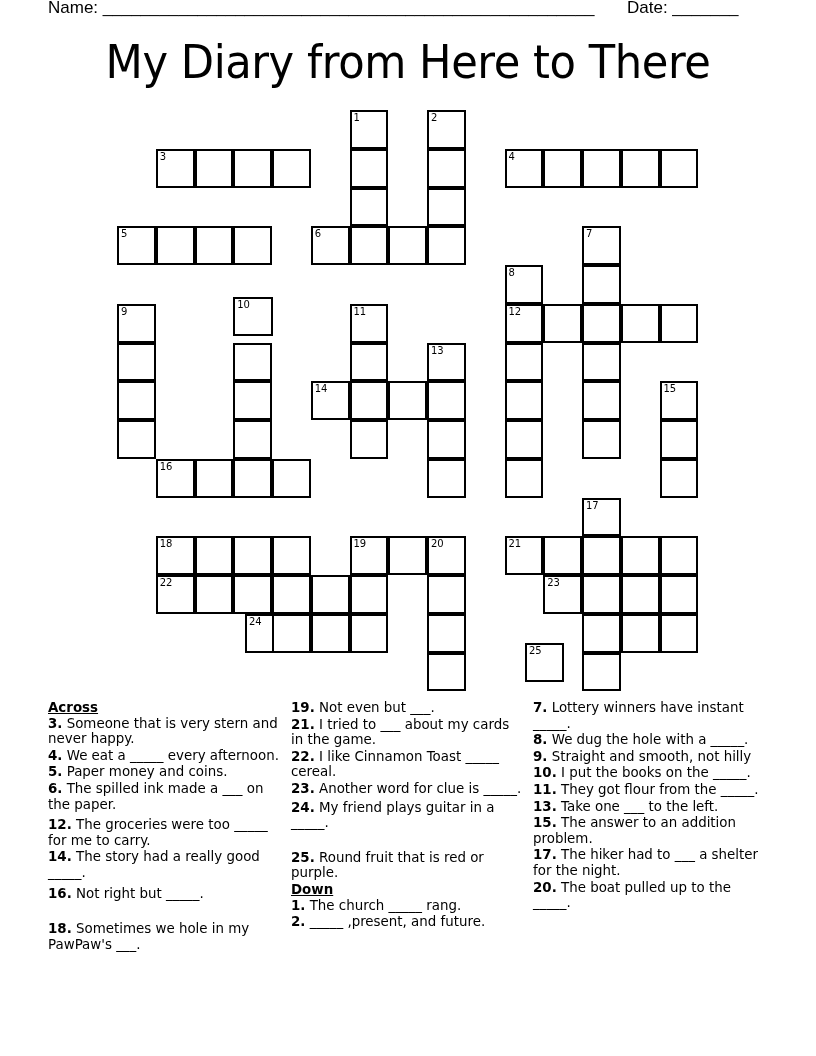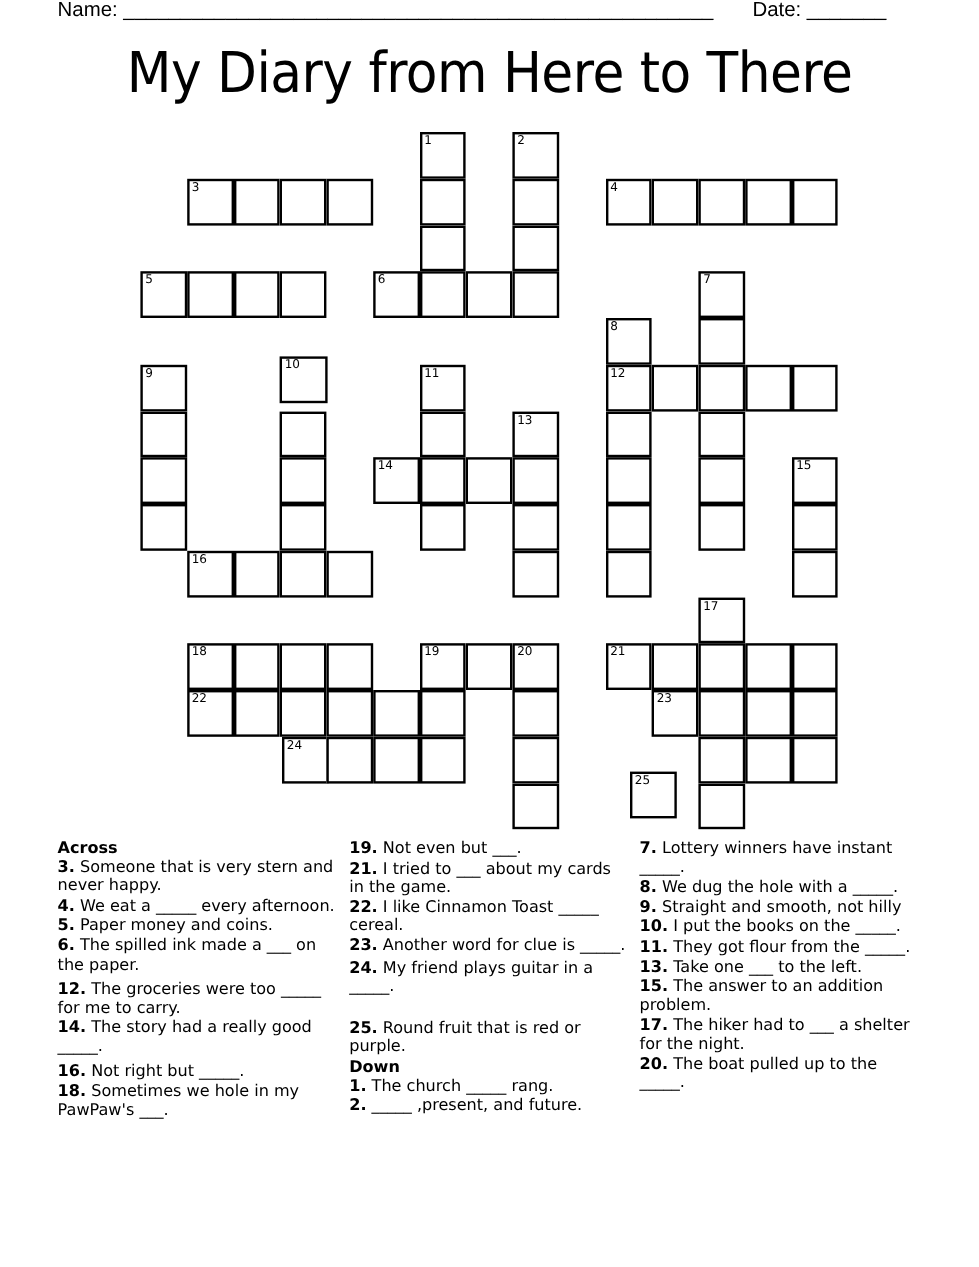--- a/index.html
+++ b/index.html
@@ -8,21 +8,21 @@
   #name-line { left: 48px; }
   #date-line { left: 627px; }
   #title { position: absolute; top: 34px; left: 0; width: 816px; text-align: center; font-family: "DejaVu Sans", sans-serif; font-size: 47px; letter-spacing: -0.5px; transform: scaleX(0.92); }
   #grid { position: absolute; left: 0; top: 0; width: 816px; height: 700px; }
   .cell { position: absolute; width: 38.75px; height: 38.75px; box-sizing: border-box; border: 2px solid #000; background: #fff; }
   .cell-num { position: absolute; left: 2px; top: 0px; font-size: 10px; line-height: 12px; font-family: "DejaVu Sans", sans-serif; }
   .clue-col { position: absolute; top: 700px; font-size: 13.4px; line-height: 15.6px; font-family: "DejaVu Sans", sans-serif; }
   #col1 { left: 48px; width: 232px; }
   #col2 { left: 291px; width: 232px; }
   #col3 { left: 533px; width: 232px; }
-  .section-head { font-weight: bold; }
+  .section-head { font-weight: bold; text-decoration: underline; }
   .clue { margin-bottom: 1px; }
   .clue b { font-weight: bold; }
 </style>
 </head>
 <body>
 
 <div id="name-line" class="header-line">Name: ____________________________________________________</div>
 <div id="date-line" class="header-line">Date: _______</div>
 
 <div id="title">My Diary from Here to There</div>
@@ -158,42 +158,42 @@
     <div class="cell" style="left: 194.5px; top: 575px;"></div>
     <div class="cell" style="left: 233.25px; top: 575px;"></div>
     <div class="cell" style="left: 272px; top: 575px;"></div>
     <div class="cell" style="left: 310.75px; top: 575px;"></div>
     <div class="cell" style="left: 349.5px; top: 575px;"></div>
     <div class="cell" style="left: 543.25px; top: 575px;">
       <span class="cell-num">23</span>
     </div>
     <div class="cell" style="left: 620.75px; top: 575px;"></div>
     <div class="cell" style="left: 659.5px; top: 575px;"></div>
-    <div class="cell" style="left: 235px; top: 613.75px;">
+    <div class="cell" style="left: 245px; top: 613.75px;">
       <span class="cell-num">24</span>
     </div>
     <div class="cell" style="left: 272px; top: 613.75px;"></div>
     <div class="cell" style="left: 310.75px; top: 613.75px;"></div>
     <div class="cell" style="left: 349.5px; top: 613.75px;"></div>
     <div class="cell" style="left: 525px; top: 613.75px; margin-top: 29px;">
       <span class="cell-num">25</span>
     </div>
     <div class="cell" style="left: 620.75px; top: 613.75px;"></div>
     <div class="cell" style="left: 659.5px; top: 613.75px;"></div>
   </div>
 
 <div id="col1" class="clue-col">
   <div class="section-head">Across</div>
   <div class="clue"><b>3.</b> <span>Someone that is very stern and never happy.</span></div>
   <div class="clue"><b>4.</b> <span>We eat a _____ every afternoon.</span></div>
   <div class="clue"><b>5.</b> <span>Paper money and coins.</span></div>
   <div class="clue" style="margin-bottom:5px"><b>6.</b> <span>The spilled ink made a ___ on the paper.</span></div>
   <div class="clue"><b>12.</b> <span>The groceries were too _____ for me to carry.</span></div>
   <div class="clue" style="margin-bottom:5px"><b>14.</b> <span>The story had a really good _____.</span></div>
-  <div class="clue" style="margin-bottom:1px"><b>16.</b> <span>Not right but _____.</span></div>
+  <div class="clue" style="margin-bottom:20px"><b>16.</b> <span>Not right but _____.</span></div>
   <div class="clue"><b>18.</b> <span>Sometimes we hole in my PawPaw's ___.</span></div>
 </div>
 
 <div id="col2" class="clue-col">
   <div class="clue"><b>19.</b> <span>Not even but ___.</span></div>
   <div class="clue"><b>21.</b> <span>I tried to ___ about my cards in the game.</span></div>
   <div class="clue"><b>22.</b> <span>I like Cinnamon Toast _____ cereal.</span></div>
   <div class="clue" style="margin-bottom:3px"><b>23.</b> <span>Another word for clue is _____.</span></div>
   <div class="clue" style="margin-bottom:19px"><b>24.</b> <span>My friend plays guitar in a _____.</span></div>
   <div class="clue"><b>25.</b> <span>Round fruit that is red or purple.</span></div>

